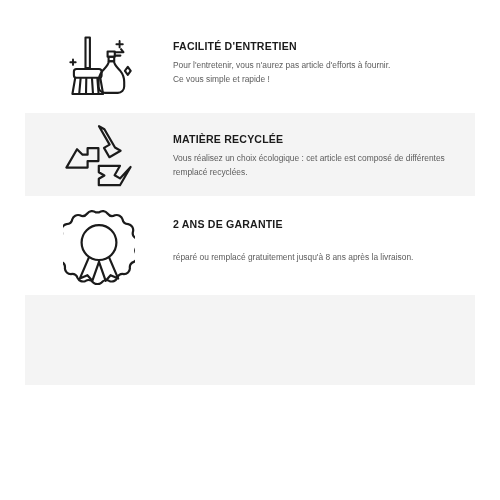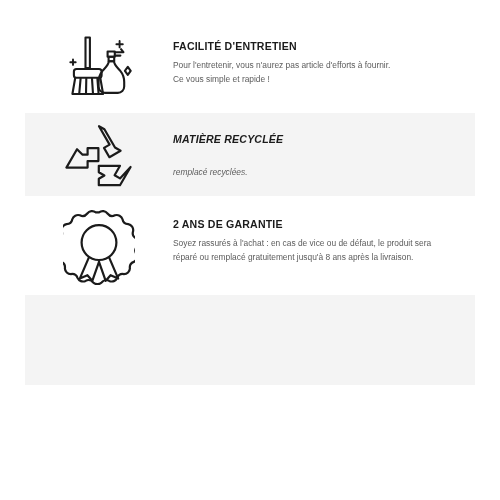--- a/index.html
+++ b/index.html
@@ -53,21 +53,21 @@
   }
   .icon-cell svg {
     display: block;
   }
 
   .text-cell {
     flex: 1 1 auto;
     padding-top: 18px;
     padding-right: 10px;
   }
-  .row-recyclee .text-cell { padding-top: 20px; font-style: italic; }
+  .row-recyclee .text-cell { padding-top: 20px; }
   .row-garantie .text-cell { padding-top: 16px; }
 
   .feature-title {
     margin: 0 0 7px 0;
     font-family: "Liberation Sans", "DejaVu Sans", sans-serif;
     font-size: 11.5px;
     font-weight: bold;
     letter-spacing: 0.2px;
     color: #1b1b1b;
     text-transform: uppercase;
@@ -136,21 +136,21 @@
         <path d="M36.0 4.2 L46.6 22.6 L41.0 25.9 L46.4 35.2 L57.6 28.8 L52.0 25.5 L41.4 7.2 z"></path>
 
         <path d="M14.0 27.2 L3.4 45.6 L24.6 45.6 L24.6 39.1 L35.4 39.1 L35.4 26.2 L24.6 26.2 L24.6 32.7 L19.6 32.7 z"></path>
 
         <path d="M67.6 45.0 L57.0 63.2 L35.8 63.2 L35.8 56.8 L41.4 53.5 L35.8 50.2 L35.8 43.8 L57.0 43.8 L51.6 53.2 L57.0 56.4 z"></path>
       </svg>
     </div>
     <div class="text-cell">
       <p class="feature-title">MATIÈRE RECYCLÉE</p>
       <p class="feature-desc">
-        <br>
+        <span>Vous réalisez un choix écologique : cet article est composé de différentes</span><br>
         <span>remplacé recyclées.</span>
       </p>
     </div>
   </div>
 
   <div class="feature-row row-garantie">
     <div class="icon-cell">
       <svg width="72" height="76" viewBox="0 0 72 76" fill="none" stroke="#1b1b1b" stroke-width="2.2" stroke-linecap="round" stroke-linejoin="round">
 
         <path d="M25.8 48.6 L16.8 69.6 L24.4 66.2 L29.3 71.8 L36.0 52.8"></path>
@@ -186,19 +186,19 @@
                  a6.0 6.0 0 0 1 7.6 -4.0
                  a6.0 6.0 0 0 0 7.4 -1.8
                  a6.0 6.0 0 0 1 8.5 -1.1 z"></path>
 
         <circle cx="36.0" cy="33.6" r="17.4"></circle>
       </svg>
     </div>
     <div class="text-cell">
       <p class="feature-title">2 ANS DE GARANTIE</p>
       <p class="feature-desc">
-        <span>Soyez rassurés à l'achat : en cas de vice ou de défaut, le produit sera</span><br>
+        <br>
         <span>réparé ou remplacé gratuitement jusqu'à 8 ans après la livraison.</span>
       </p>
     </div>
   </div>
 
 </div>
 
 </body></html>

